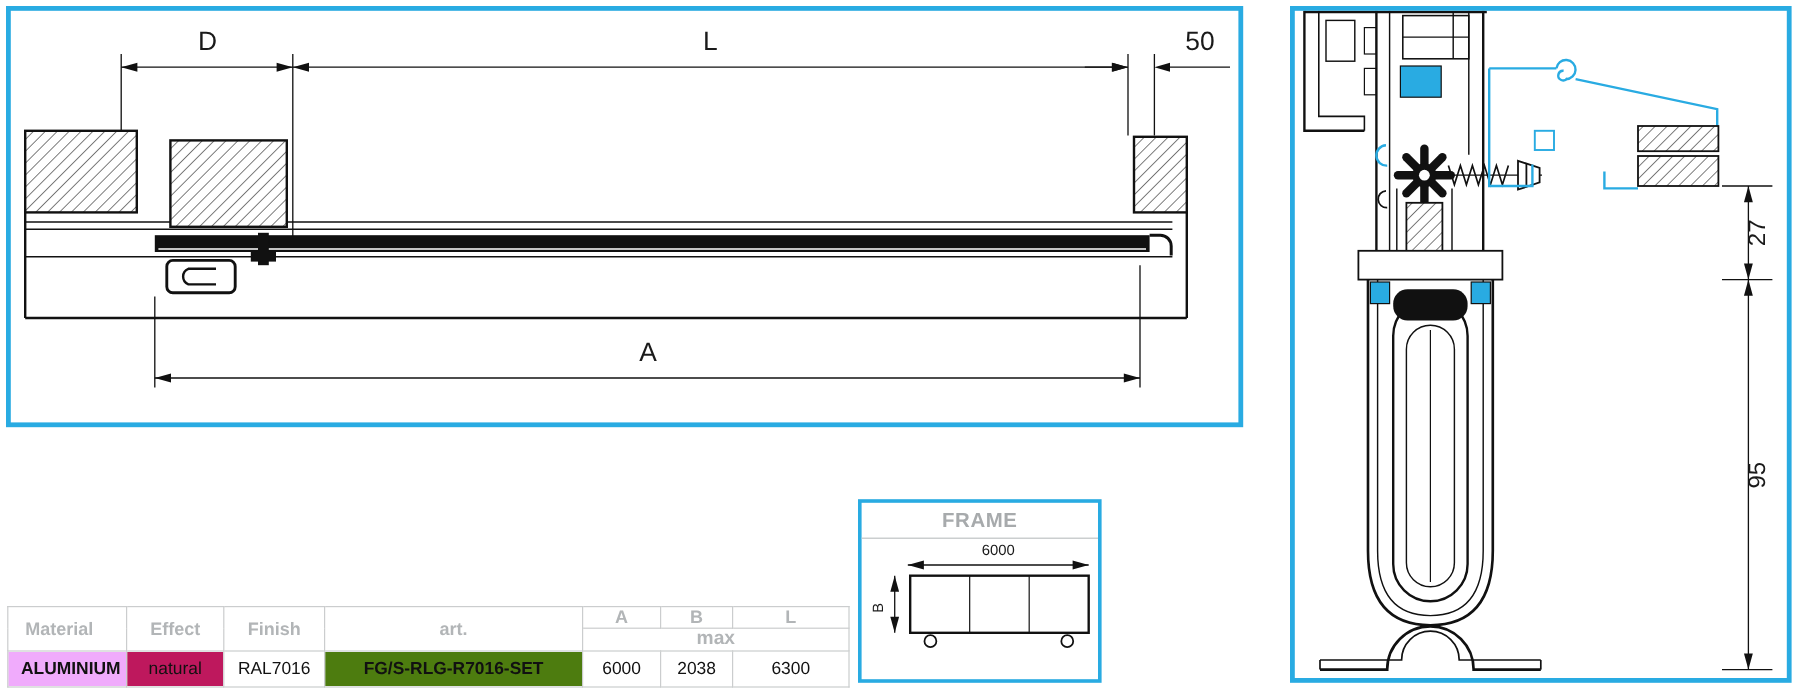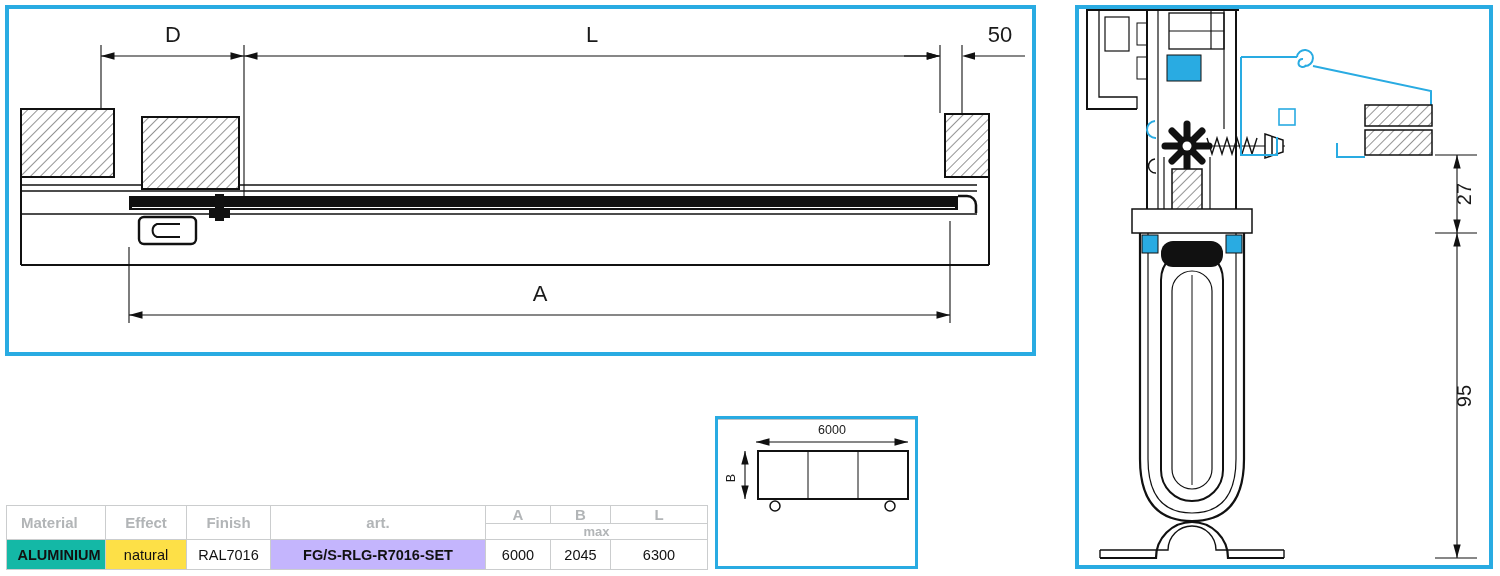--- a/index.html
+++ b/index.html
@@ -24,26 +24,26 @@
   .dim-label-md { font-size:20px; }
   .stroke-blue { stroke: var(--accent); }
   .fill-blue   { fill: var(--accent); }
 
   table.spec { border-collapse:collapse; position:absolute; left:6px; top:505px;
                table-layout:fixed; }
   .spec th, .spec td { border:1px solid #cbcdce; overflow:hidden; white-space:nowrap; }
   .spec th { color:#b2b5b7; font-size:15px; font-weight:bold; text-align:center; }
   .spec th.h-material { text-align:left; padding-left:14px; }
   .hrow1 th { height:18px; }
-  .hrow2 th { height:16px; font-size:13px; }
+  .hrow2 th { height:16px; font-size:16px; }
   .drow td { height:30px; font-size:14.5px; text-align:center; color:#111; }
-  .c-material { background:#14b8a6; color:#fff; font-weight:bold; text-align:left;
+  .c-material { background:#f0abfc; color:#fff; font-weight:bold; text-align:left;
                 padding-left:6px; font-size:14px; }
-  .c-finish   { background:#fde047; color:#fff; }
-  .c-art      { background:#c4b5fd; font-weight:bold; font-size:14px; }
+  .c-finish   { background:#be185d; color:#fff; }
+  .c-art      { background:#4d7c0f; font-weight:bold; font-size:14px; }
 </style>
 </head>
 <body>
 
 <div class="canvas">
 
   <section class="panel main-panel">
     <svg width="1023" height="343" viewBox="0 0 1023 343">
       <defs>
         <marker id="dimArrow" markerUnits="userSpaceOnUse" markerWidth="15" markerHeight="9" refX="14" refY="4.5" orient="auto-start-reverse">
@@ -215,20 +215,21 @@
         <line x1="356" y1="549" x2="398" y2="549"></line>
         <line x1="378" y1="146" x2="378" y2="224" marker-start="url(#dimArrow)" marker-end="url(#dimArrow)"></line>
         <line x1="378" y1="224" x2="378" y2="549" marker-start="url(#dimArrow)" marker-end="url(#dimArrow)"></line>
       </g>
       <text class="dim-label-md" x="392" y="185" text-anchor="middle" transform="rotate(-90 392 185)">27</text>
       <text class="dim-label-md" x="392" y="387" text-anchor="middle" transform="rotate(-90 392 387)">95</text>
     </svg>
   </section>
 
   <section class="panel frame-panel">
+    <div class="frame-title">FRAME</div>
     <div class="frame-divider"></div>
     <svg width="197" height="118" viewBox="0 0 197 118">
       <g stroke="#111" stroke-width="1.1" fill="none">
         <line x1="38" y1="22" x2="190" y2="22" marker-start="url(#dimArrow)" marker-end="url(#dimArrow)"></line>
       </g>
       <text class="dim-label-sm" x="114" y="14" text-anchor="middle">6000</text>
 
       <g fill="none" stroke="#111">
         <rect x="40" y="31" width="150" height="48" stroke-width="2"></rect>
         <line x1="90" y1="31" x2="90" y2="79" stroke-width="1"></line>
@@ -269,19 +270,19 @@
       </tr>
       <tr class="hrow2">
         <th colspan="3">max</th>
       </tr>
       <tr class="drow">
         <td class="c-material">ALUMINIUM</td>
         <td class="c-finish">natural</td>
         <td class="c-effect">RAL7016</td>
         <td class="c-art">FG/S-RLG-R7016-SET</td>
         <td class="c-num">6000</td>
-        <td class="c-num">2045</td>
+        <td class="c-num">2038</td>
         <td class="c-num">6300</td>
       </tr>
     </tbody>
   </table>
 
 </div>
 
 </body></html>

